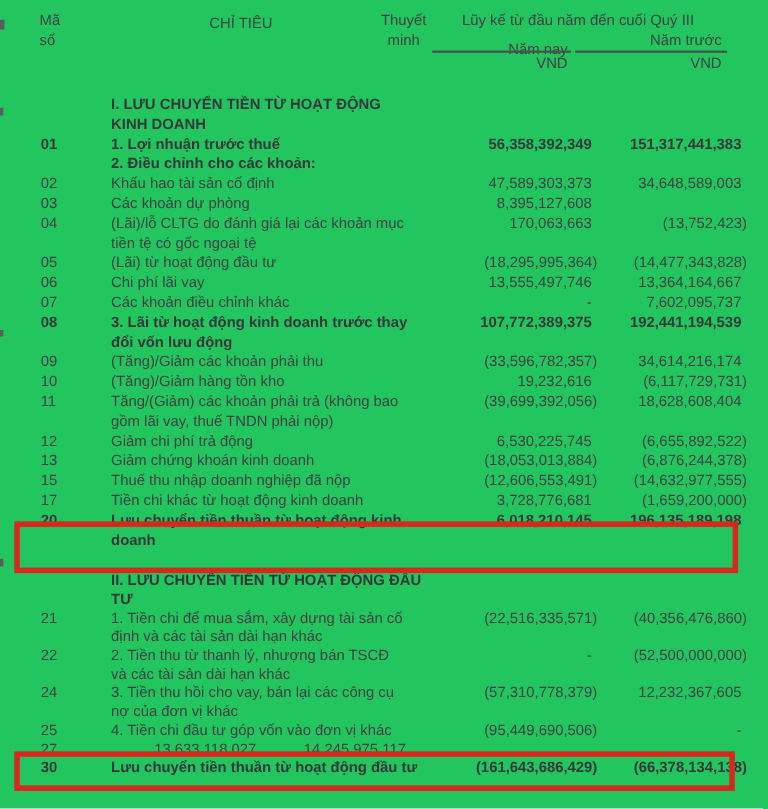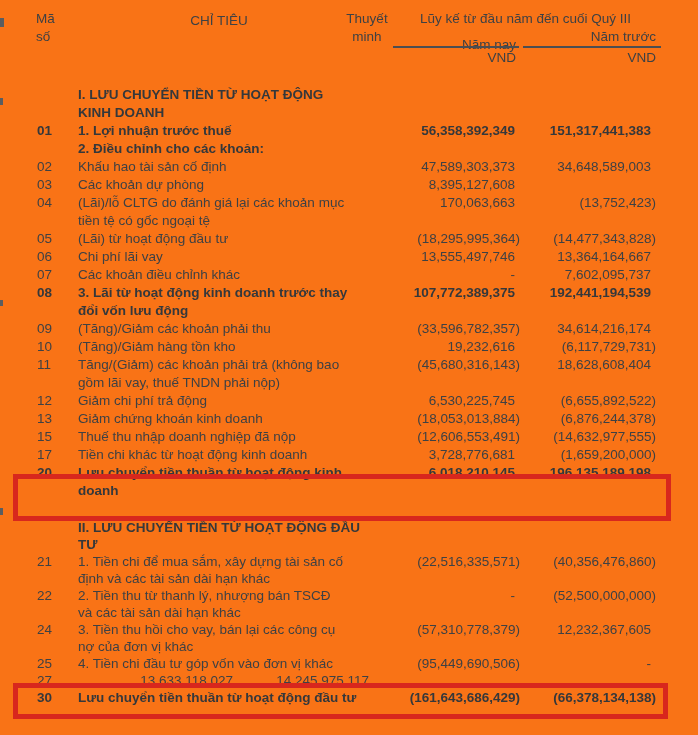--- a/index.html
+++ b/index.html
@@ -1,34 +1,34 @@
 <!DOCTYPE html>
 <html><head>
 <meta charset="utf-8">
 <style>
   * { margin:0; padding:0; box-sizing:border-box; }
   html,body { background:#ffffff; }
   .doc {
     position:relative; width:698px; height:735px;
-    background:#f97316; overflow:hidden;
+    background:#22c55e; overflow:hidden;
     font-family:"Liberation Sans", sans-serif;
     font-size:13.5px; color:#3e4144;padding-left:12px;
   }
   .abs { position:absolute; line-height:18px; }
   .center { text-align:center; }
   .right { text-align:right; }
   .rule { position:absolute; height:2px; background:#4b4e52; }
 
   .rows { position:absolute; top:86px; left:0; width:698px; }
   .row { display:flex; align-items:flex-start; line-height:18px; }
   .row.s2 { line-height:17px; }
   .row.gap { margin-top:19px; }
   .row.bold { font-weight:bold; color:#35383b; }
   .c-code  { width:78px; padding-left:37px; flex:none; }
-  .c-label { width:282px; flex:none; }
+  .c-label { width:282px; flex:none;margin-left:23px; }
   .c-note  { width:30px; flex:none; }
   .c-val   { width:130px; flex:none; text-align:right; }
   .c-val2  { width:136px; flex:none; text-align:right; }
   .noparen { padding-right:5px; }
 
   .hl-box {
     position:absolute; border:5px solid #d8271d;
     background:transparent; z-index:5; pointer-events:none;
   }
   .hl-box.op  { left:13px; top:474px; width:658px; height:47px; }
@@ -179,21 +179,21 @@
         <div class="c-val noparen">19,232,616</div>
         <div class="c-val2">(6,117,729,731)</div>
       </div>
       <div class="row">
         <div class="c-code">11</div>
         <div class="c-label">
           <div>Tăng/(Giảm) các khoản phải trả (không bao</div>
           <div>gồm lãi vay, thuế TNDN phải nộp)</div>
         </div>
         <div class="c-note"></div>
-        <div class="c-val">(45,680,316,143)</div>
+        <div class="c-val">(39,699,392,056)</div>
         <div class="c-val2 noparen">18,628,608,404</div>
       </div>
       <div class="row">
         <div class="c-code">12</div>
         <div class="c-label">
           <div>Giảm chi phí trả động</div>
         </div>
         <div class="c-note"></div>
         <div class="c-val noparen">6,530,225,745</div>
         <div class="c-val2">(6,655,892,522)</div>

